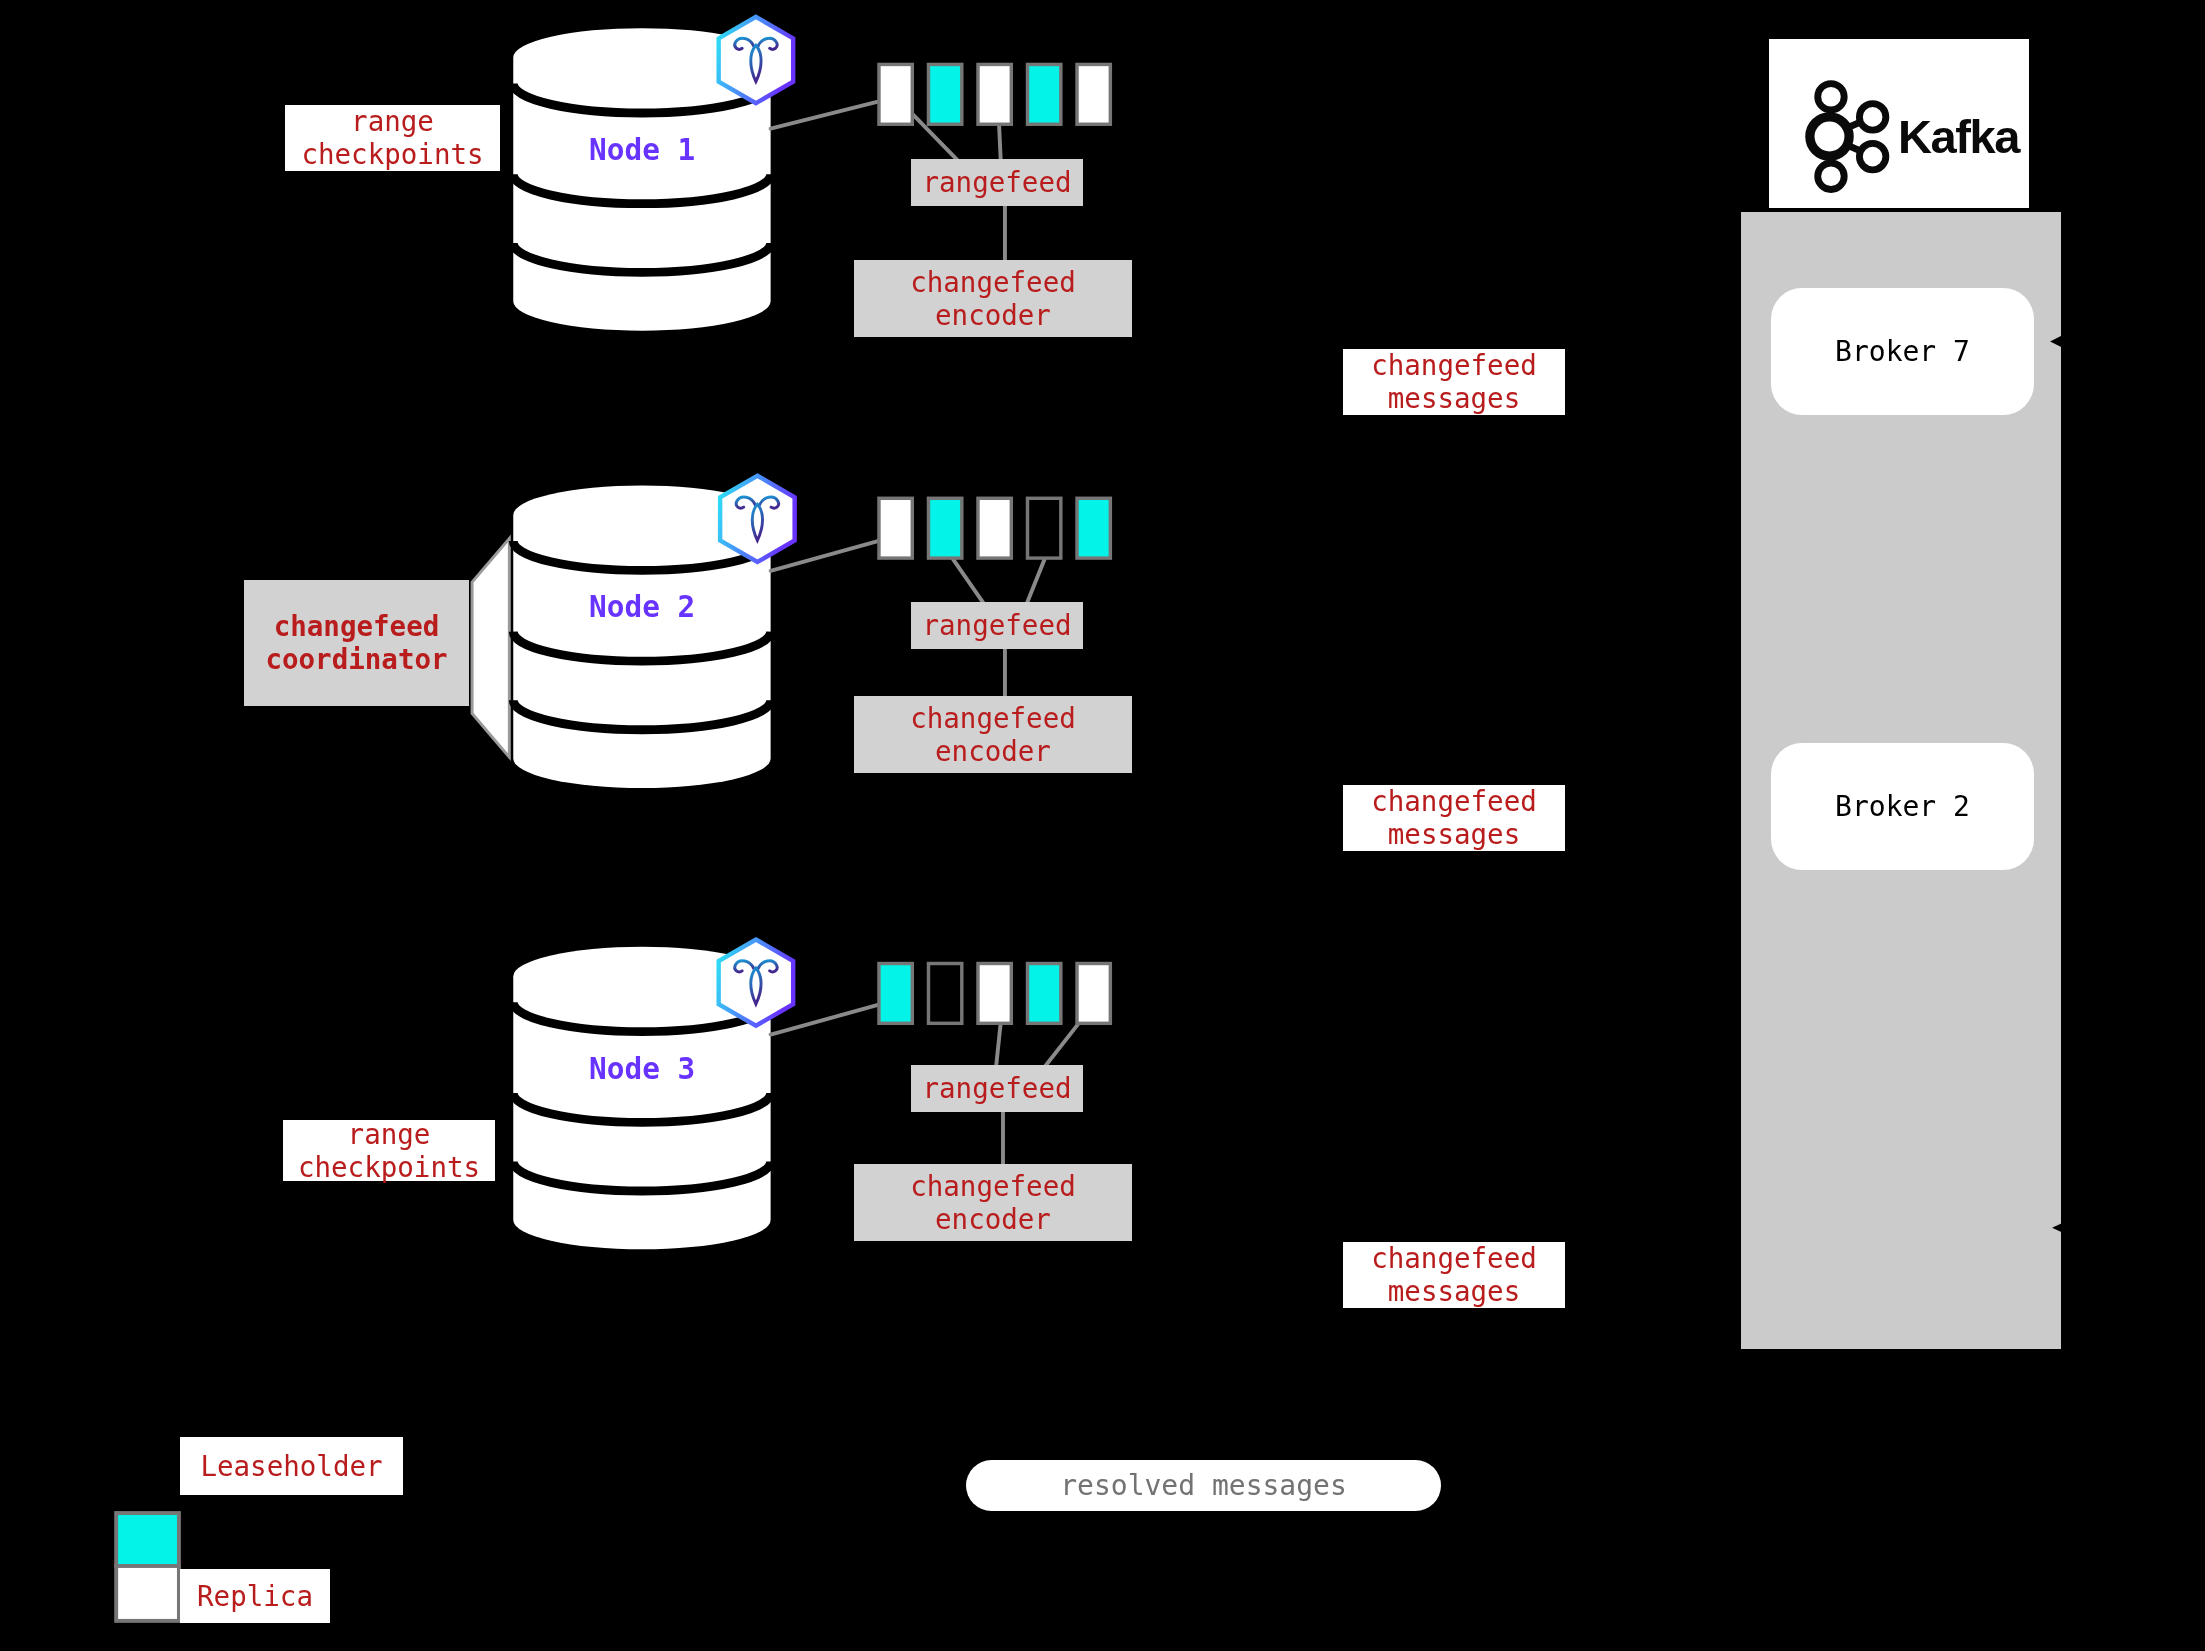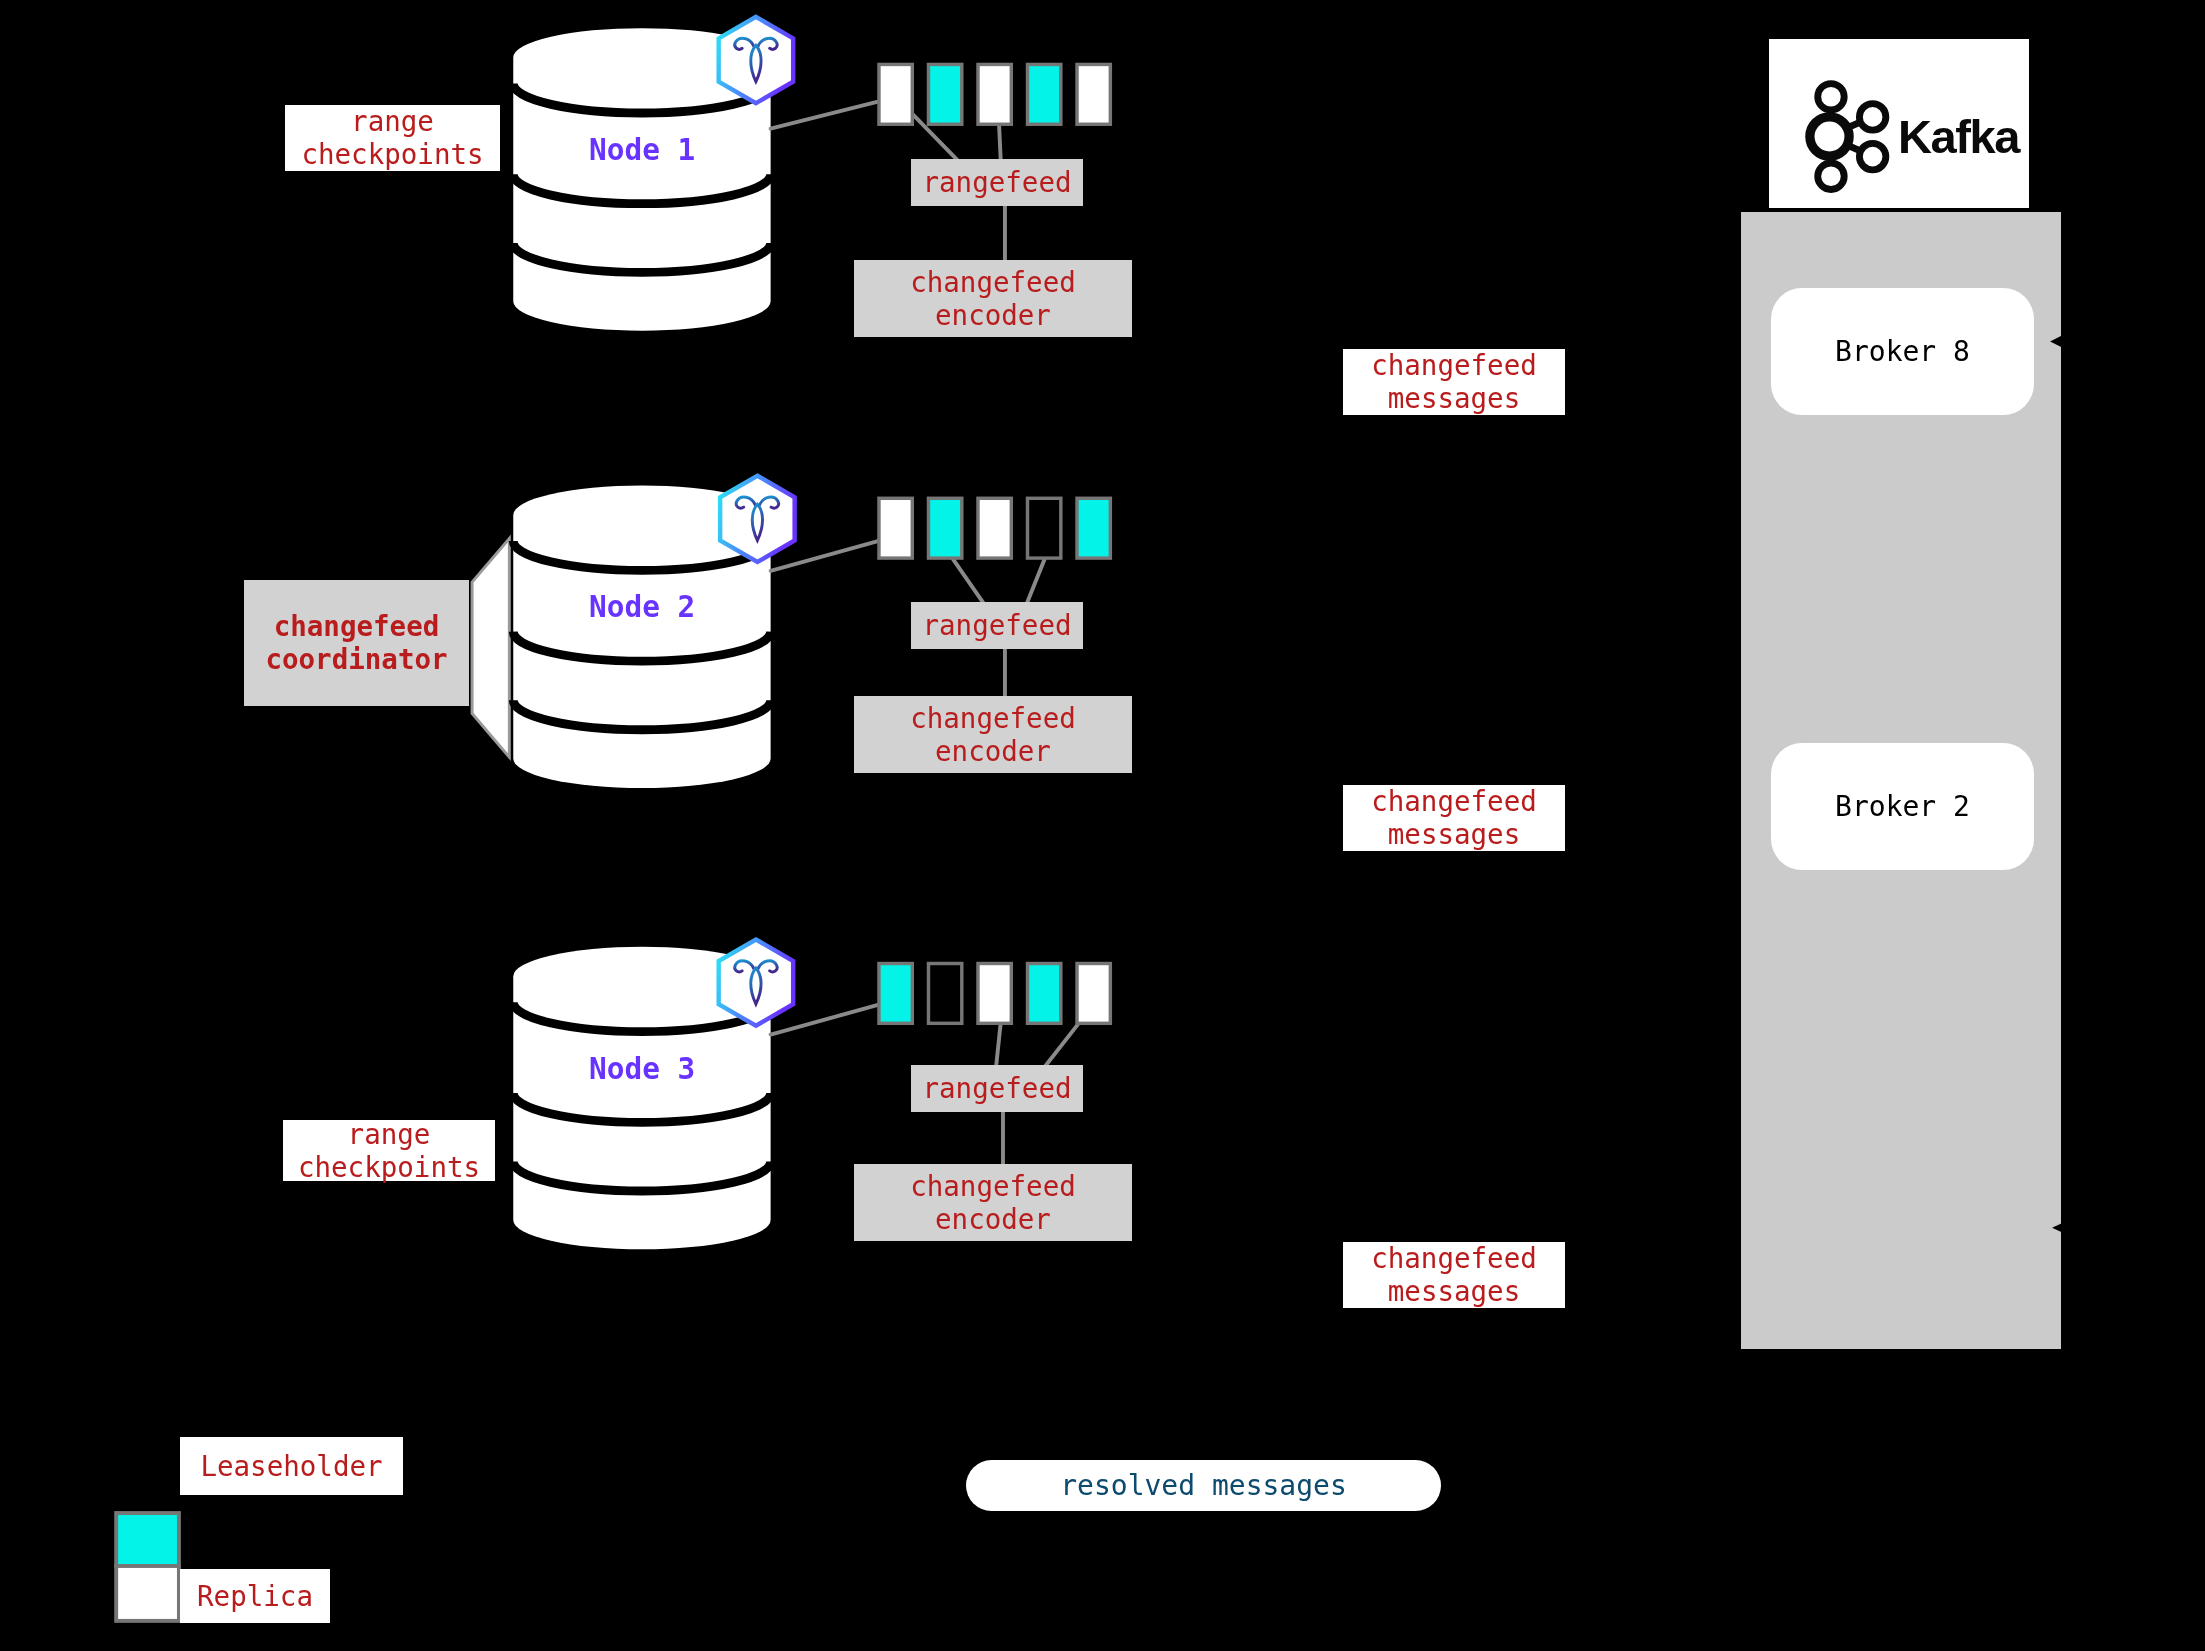--- a/index.html
+++ b/index.html
@@ -25,21 +25,21 @@
   .broker{
     position:absolute;left:1771px;width:263px;height:127px;
     background:#ffffff;border-radius:31px;
     display:flex;align-items:center;justify-content:center;
     font-size:28px;color:#000;
   }
   .pill{
     position:absolute;left:966px;top:1460px;width:475px;height:51px;
     background:#ffffff;border-radius:27.5px;
     display:flex;align-items:center;justify-content:center;
-    font-size:28px;color:#0c4a6e;
+    font-size:28px;color:#737373;
   }
   .kafka-panel{position:absolute;left:1741px;top:212px;width:320px;height:1137px;background:#CBCBCB;}
   .kafka-logo{position:absolute;left:1769px;top:39px;width:260px;height:169px;background:#ffffff;}
 </style>
 </head>
 <body>
 
 <div class="canvas">
 
   <div class="layer">
@@ -192,21 +192,21 @@
 
     <div class="box white-box" style="left:283px;top:1120px;width:212px;height:61px;">range
 checkpoints</div>
     <div class="box gray-box" style="left:911px;top:1065px;width:172px;height:47px;">rangefeed</div>
     <div class="box gray-box" style="left:854px;top:1164px;width:278px;height:77px;">changefeed
 encoder</div>
     <div class="box white-box" style="left:1343px;top:1242px;width:222px;height:66px;">changefeed
 messages</div>
 
     <div class="broker" style="top:288px;">
-      <span>Broker 8</span>
+      <span>Broker 7</span>
     </div>
     <div class="broker" style="top:713px;margin-top:30px;">
       <span>Broker 2</span>
     </div>
 
     <div class="pill">resolved messages</div>
 
     <div class="box white-box" style="left:180px;top:1437px;width:223px;height:58px;">Leaseholder</div>
     <div class="box white-box" style="left:180px;top:1569px;width:150px;height:54px;">Replica</div>
   </div>

